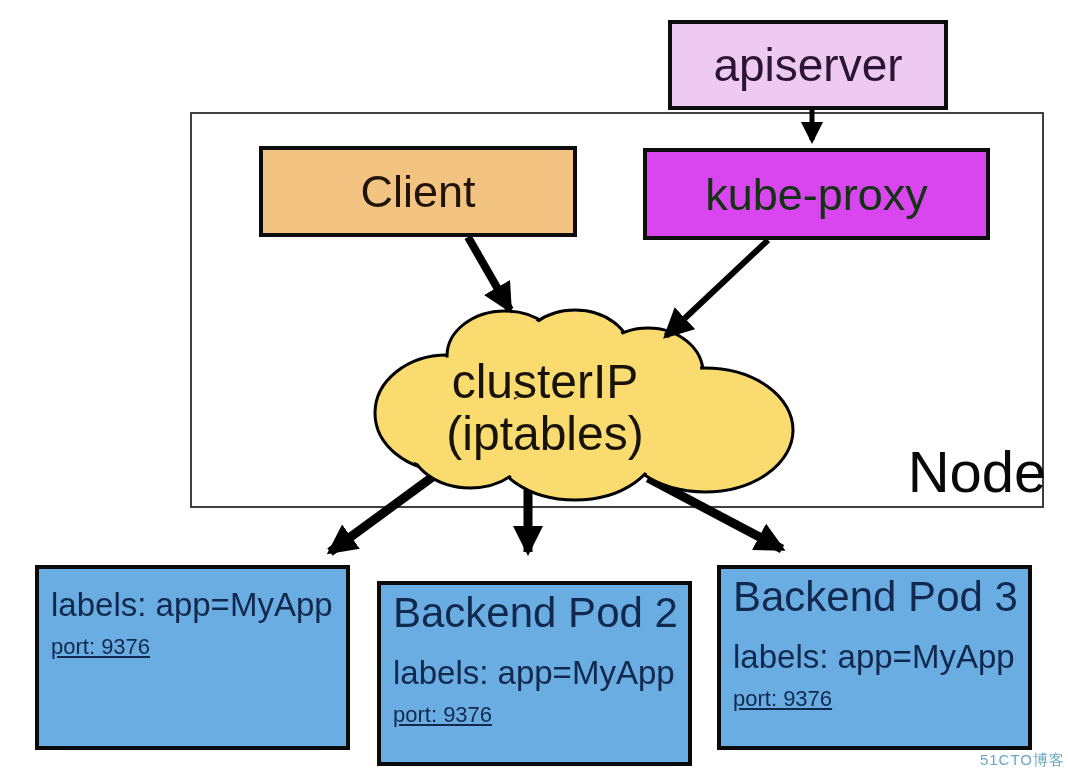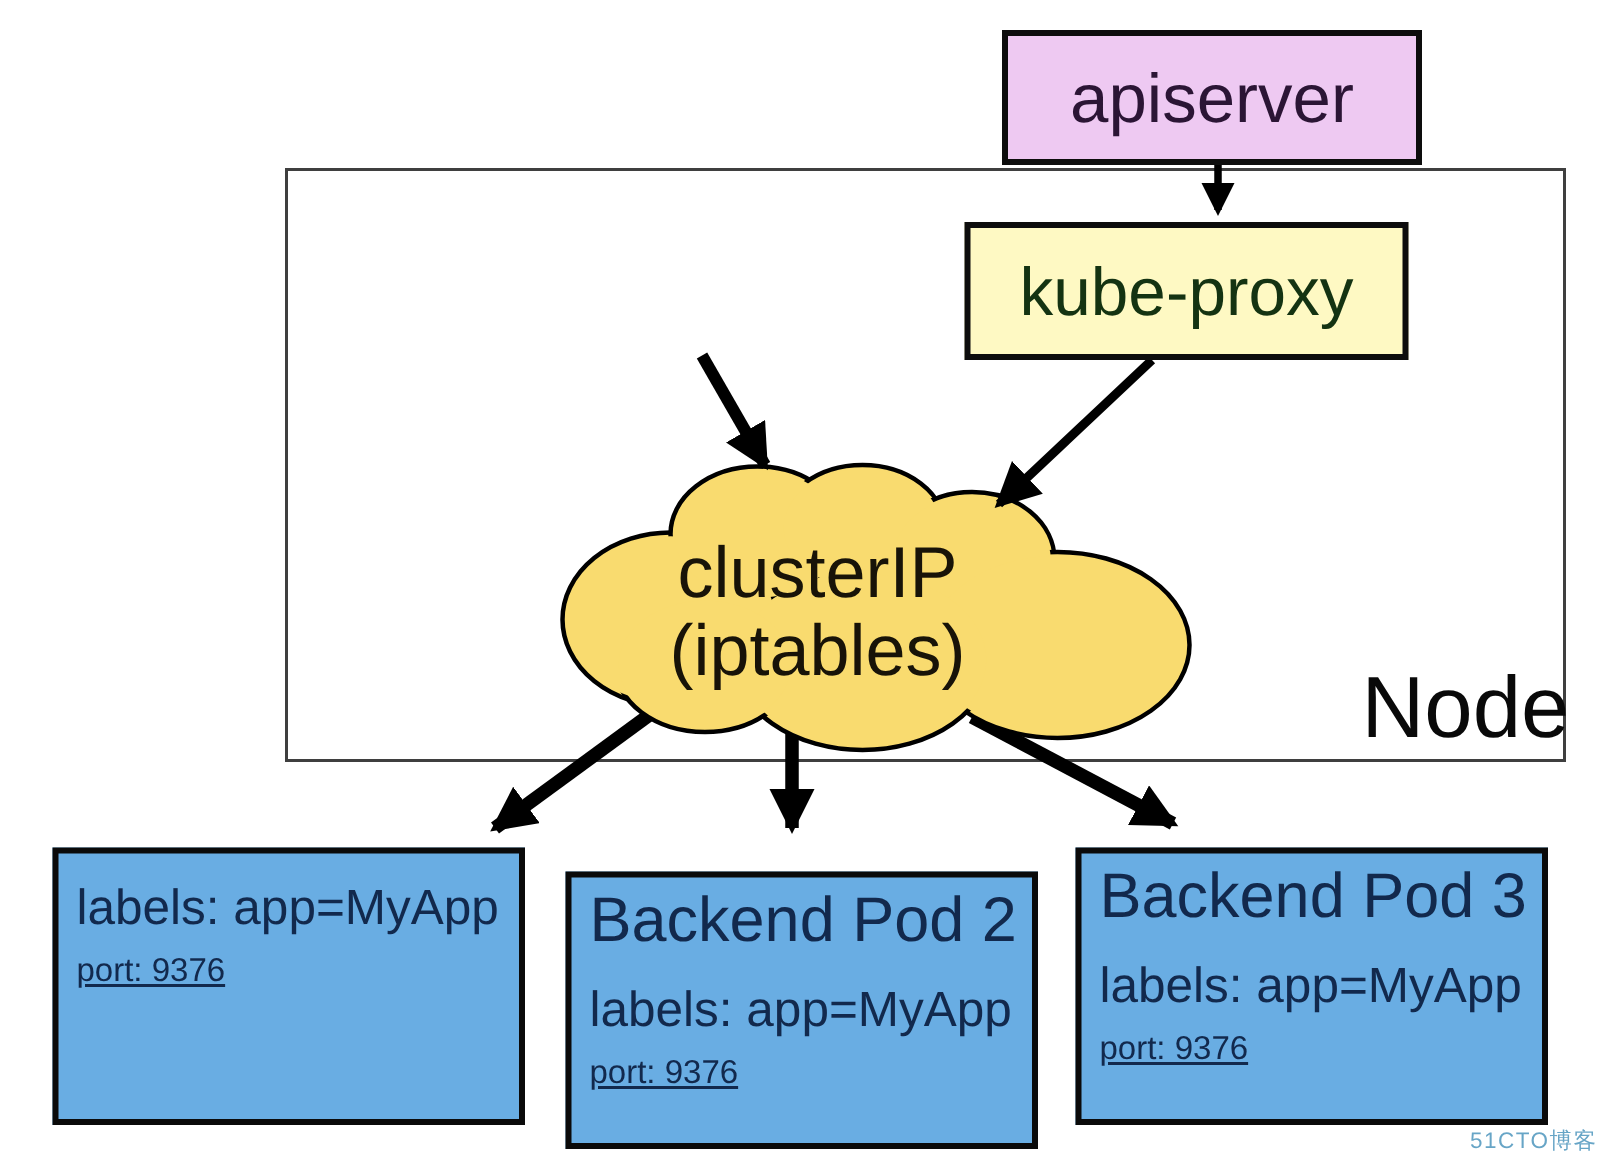--- a/index.html
+++ b/index.html
@@ -26,21 +26,21 @@
 
   #apiserver-box { left: 668px; top: 8px;  width: 280px; height: 90px; background: #eec9f2; z-index: 5; margin-top: 12px; }
   #apiserver-box .lbl { font-size: 46px; color: #2b1535; }
 
   #node-box { left: 190px; top: 112px; width: 854px; height: 396px;
               background: #ffffff; border: 2px solid #3f3f3f; z-index: 1; position: absolute; box-sizing: border-box; }
 
   #client-box { left: 259px; top: 146px; width: 318px; height: 91px; background: #f2c381; z-index: 5; }
   #client-box .lbl { font-size: 45px; color: #201307; }
 
-  #kubeproxy-box { left: 643px; top: 148px; width: 296px; height: 92px; background: #fef9c3; z-index: 5; }
+  #kubeproxy-box { left: 643px; top: 148px; width: 347px; height: 92px; background: #d946ef; z-index: 5; }
   #kubeproxy-box .lbl { font-size: 45px; color: #143312; }
 
   #node-label {
     left: 882px; top: 436px; width: 190px; height: 72px;
     text-align: center; font-size: 58px; color: #090909; line-height: 72px;
     z-index: 2; white-space: nowrap;
   }
 
   
   .pod {
@@ -133,20 +133,23 @@
       <line x1="812" y1="98" x2="812" y2="140" stroke-width="5" marker-end="url(#head-small)"></line>
       <line x1="468" y1="237" x2="510" y2="310" stroke-width="8" marker-end="url(#head-big)"></line>
       <line x1="768" y1="240" x2="666" y2="336" stroke-width="6" marker-end="url(#head-big)"></line>
     </g>
   </svg>
 
   <div id="apiserver-box" class="rectbox">
     <span class="lbl">apiserver</span>
   </div>
 
+  <div id="client-box" class="rectbox">
+    <span class="lbl">Client</span>
+  </div>
 
   <div id="kubeproxy-box" class="rectbox">
     <span class="lbl">kube-proxy</span>
   </div>
 
   <div id="pod-1" class="pod">
     <div class="pod-labels">labels: app=MyApp</div>
     <div class="pod-port">port: 9376</div>
   </div>
 

